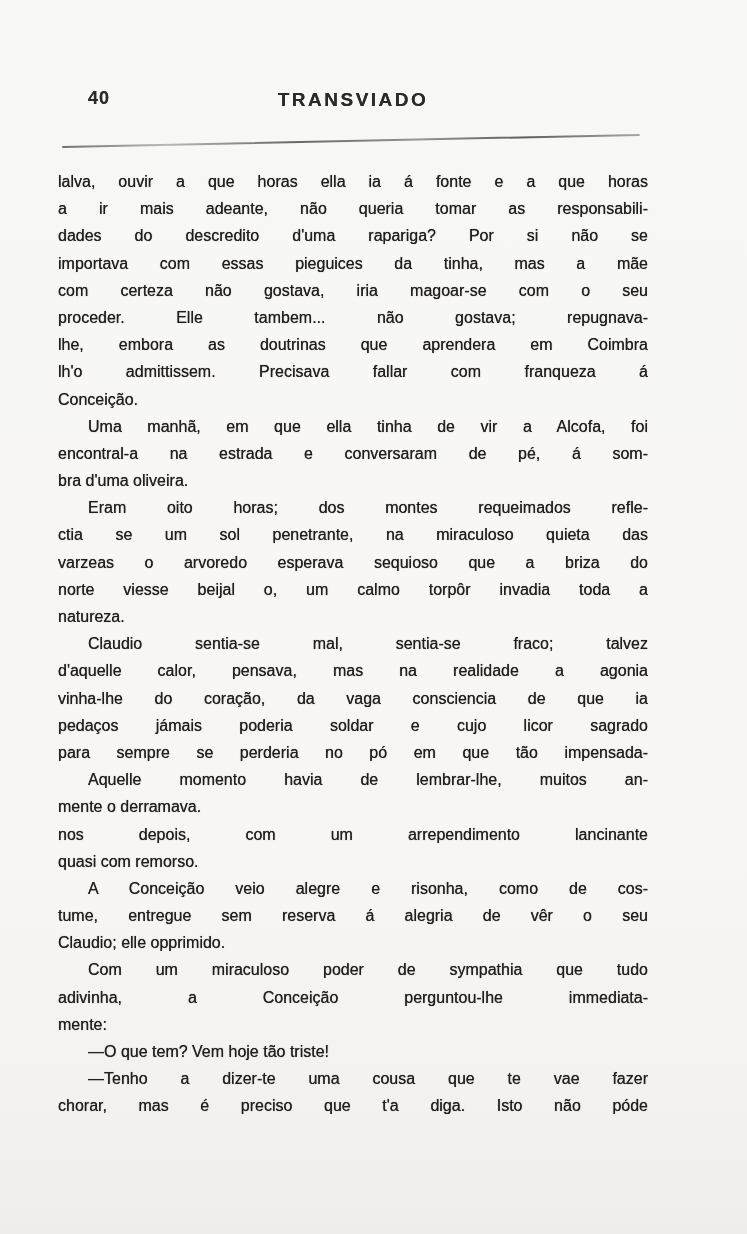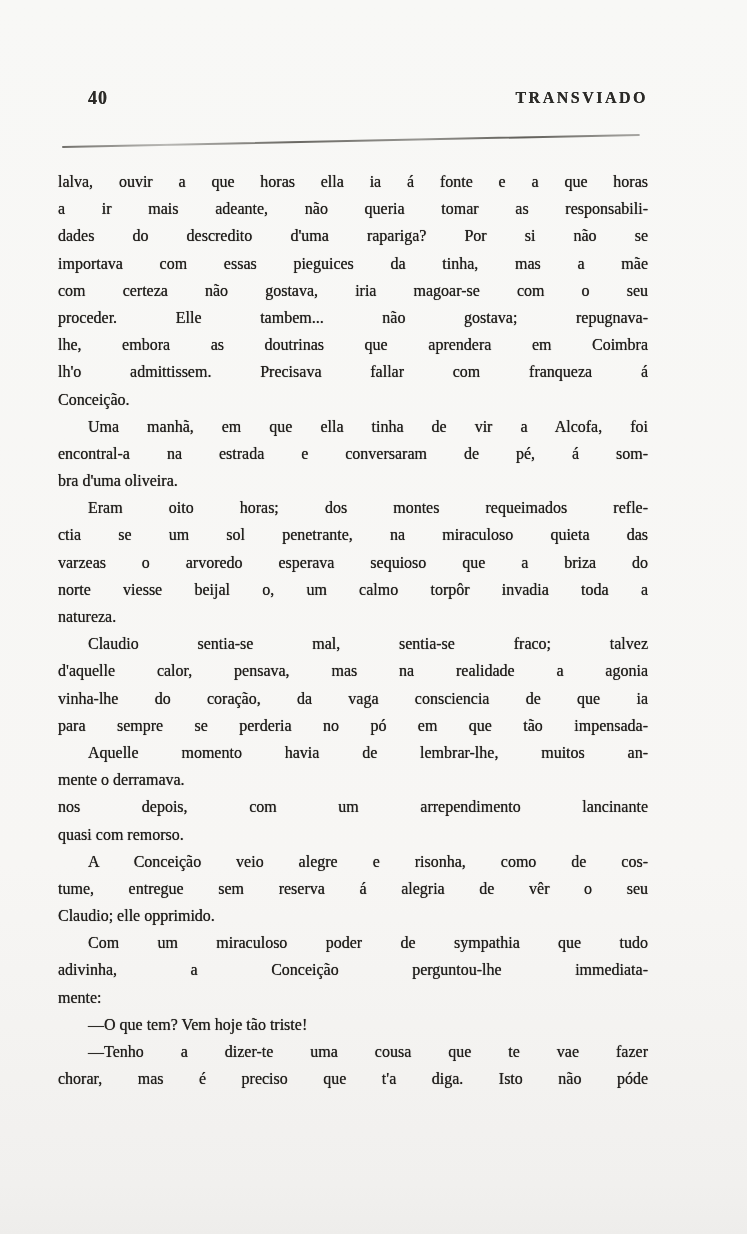--- a/index.html
+++ b/index.html
@@ -7,41 +7,41 @@
     padding: 0;
     background: #e8e7e4;
   }
   .scan-page {
     position: relative;
     width: 747px;
     height: 1234px;
     margin: 0 auto;
     background: linear-gradient(180deg, #f8f8f6 0%, #f7f6f4 70%, #f1f0ee 96%, #eeedeb 100%);
     overflow: hidden;
-    font-family: Liberation Serif, serif;
+    font-family: Liberation Sans, sans-serif;
     color: #211f1c;
   }
   
   .page-number {
     position: absolute;
     left: 88px;
     top: 88px;
     font-size: 18px;
     font-weight: bold;
     letter-spacing: 1px;
     color: #2b2a27;
     text-shadow: 0 0 0.6px rgba(40,38,34,0.85);
   }
   .running-title {
     position: absolute;
     left: 58px;
     top: 89px;
     width: 590px;
-    text-align: right;
-    font-size: 16px;
+    text-align: center;
+    font-size: 19px;
     font-weight: bold;
     letter-spacing: 2.5px;
     color: #2b2a27;
     text-shadow: 0 0 0.6px rgba(40,38,34,0.85);
   }
   .header-rule {
     position: absolute;
     left: 62px;
     top: 146px;
     width: 578px;
@@ -97,20 +97,21 @@
       <div class="line">encontral-a na estrada e conversaram de pé, á som-</div>
       <div class="line end">bra d'uma oliveira.</div>
       <div class="line indent">Eram oito horas; dos montes requeimados refle-</div>
       <div class="line">ctia se um sol penetrante, na miraculoso quieta das</div>
       <div class="line">varzeas o arvoredo esperava sequioso que a briza do</div>
       <div class="line">norte viesse beijal o, um calmo torpôr invadia toda a</div>
       <div class="line end">natureza.</div>
       <div class="line indent">Claudio sentia-se mal, sentia-se fraco; talvez</div>
       <div class="line">d'aquelle calor, pensava, mas na realidade a agonia</div>
       <div class="line">vinha-lhe do coração, da vaga consciencia de que ia</div>
+      <div class="line">pedaços jámais poderia soldar e cujo licor sagrado</div>
       <div class="line">para sempre se perderia no pó em que tão impensada-</div>
       <div class="line indent">Aquelle momento havia de lembrar-lhe, muitos an-</div>
       <div class="line end">mente o derramava.</div>
       <div class="line">nos depois, com um arrependimento lancinante</div>
       <div class="line end">quasi com remorso.</div>
       <div class="line indent">A Conceição veio alegre e risonha, como de cos-</div>
       <div class="line">tume, entregue sem reserva á alegria de vêr o seu</div>
       <div class="line end">Claudio; elle opprimido.</div>
       <div class="line indent">Com um miraculoso poder de sympathia que tudo</div>
       <div class="line">adivinha, a Conceição perguntou-lhe immediata-</div>

